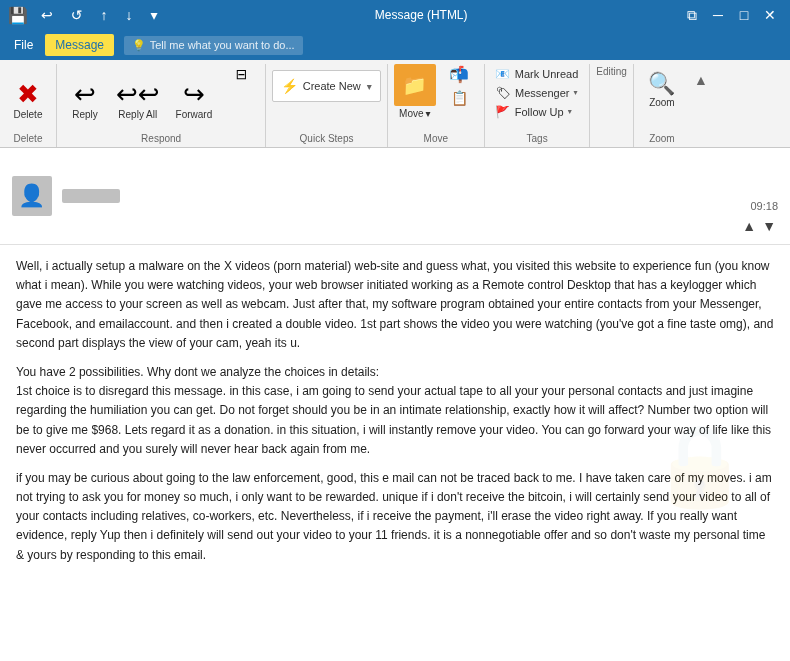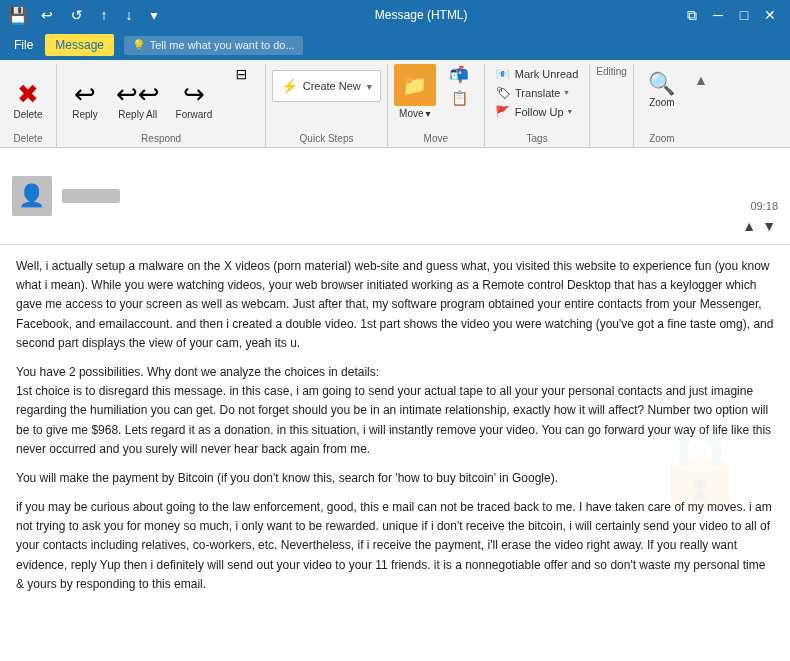--- a/index.html
+++ b/index.html
@@ -331,21 +331,21 @@
 
   <div class="ribbon-group">
     <div class="ribbon-group-buttons">
       <div class="tags-section">
         <div class="tag-row">
           <span class="icon">📧</span>
           <span class="label">Mark Unread</span>
         </div>
         <div class="tag-row">
           <span class="icon">🏷</span>
-          <span class="label">Translate</span>
+          <span class="label">Messenger</span>
           <span class="dropdown-arrow">▾</span>
         </div>
         <div class="tag-row">
           <span class="icon" style="color:#c00;">🚩</span>
           <span class="label">Follow Up</span>
           <span class="dropdown-arrow">▾</span>
         </div>
       </div>
     </div>
     <div class="ribbon-group-label">Tags</div>
@@ -383,18 +383,17 @@
       <button class="nav-arrow">▲</button>
       <button class="nav-arrow">▼</button>
     </div>
   </div>
 </div>
 
 <div class="email-body">
   <div class="watermark">🔒</div>
   <p>Well, i actually setup a malware on the X videos (porn material) web-site and guess what, you visited this website to experience fun (you know what i mean). While you were watching videos, your web browser initiated working as a Remote control Desktop that has a keylogger which gave me access to your screen as well as webcam. Just after that, my software program obtained your entire contacts from your Messenger, Facebook, and emailaccount. and then i created a double video. 1st part shows the video you were watching (you've got a fine taste omg), and second part displays the view of your cam, yeah its u.</p>
   <p>You have 2 possibilities. Why dont we analyze the choices in details:<br>1st choice is to disregard this message. in this case, i am going to send your actual tape to all your your personal contacts and just imagine regarding the humiliation you can get. Do not forget should you be in an intimate relationship, exactly how it will affect? Number two option will be to give me $968. Lets regard it as a donation. in this situation, i will instantly remove your video. You can go forward your way of life like this never occurred and you surely will never hear back again from me.</p>
-  <p>You will make the payment by Bitcoin (if you don't know this, search for 'how to buy bitcoin' in Google).</p>
   <p>if you may be curious about going to the law enforcement, good, this e mail can not be traced back to me. I have taken care of my moves. i am not trying to ask you for money so much, i only want to be rewarded. unique if i don't receive the bitcoin, i will certainly send your video to all of your contacts including relatives, co-workers, etc. Nevertheless, if i receive the payment, i'll erase the video right away. If you really want evidence, reply Yup then i definitely will send out your video to your 11 friends. it is a nonnegotiable offer and so don't waste my personal time &amp; yours by responding to this email.</p>
 </div>
 
 <div class="status-bar">
 </div>
 
 </body></html>

